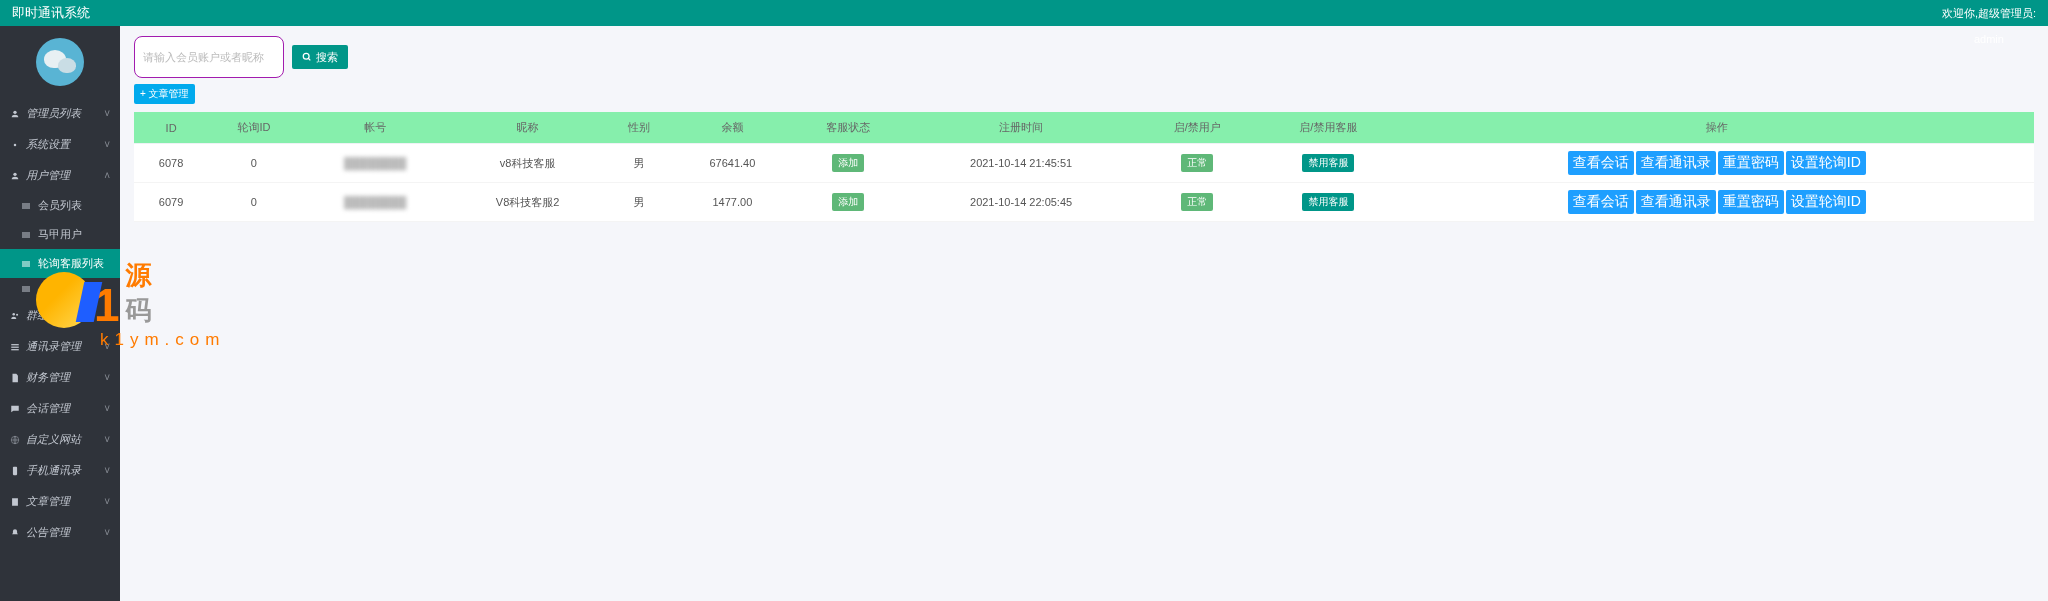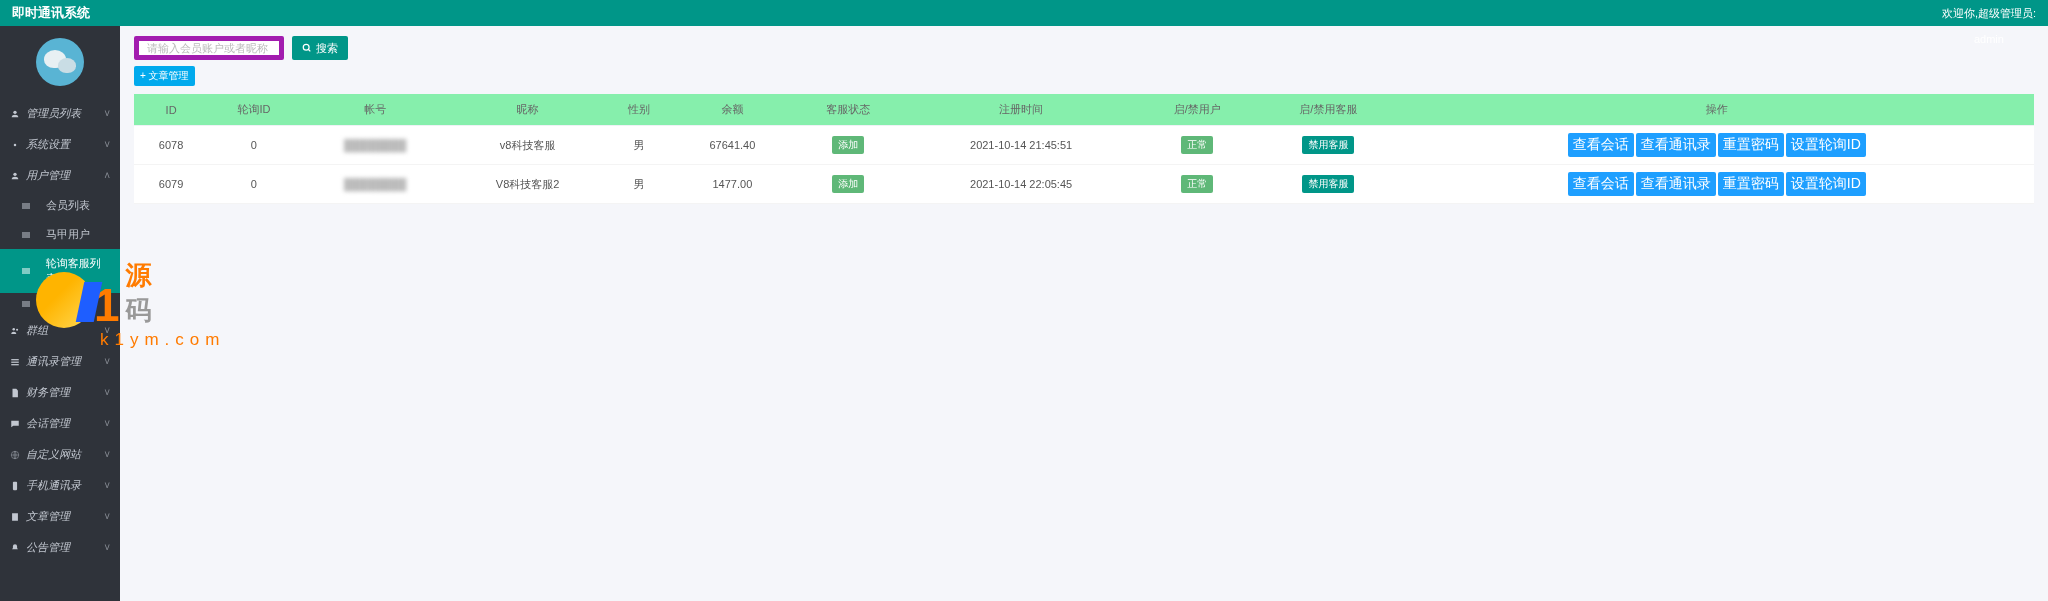--- a/index.html
+++ b/index.html
@@ -1,41 +1,41 @@
 <!DOCTYPE html>
 <html><head>
 <meta charset="utf-8">
 <style>
 * { margin: 0; padding: 0; box-sizing: border-box; font-family: "Microsoft YaHei", Arial, sans-serif; }
 body { background: #f5f6fa; font-size: 12px; color: #333; }
 
 .topbar { height: 26px; background: #009688; color: #fff; display: flex; align-items: center; justify-content: space-between; padding: 0 12px; }
-.topbar .title { font-size: 13px; font-weight: 700; }
+.topbar .title { font-size: 13px; font-weight: 400; }
 .topbar .welcome { font-size: 11px; display: flex; align-items: center; gap: 12px; flex-direction: column; }
 .gear { display: inline-block; width: 12px; height: 12px; }
 
 .layout { display: flex; height: calc(100vh - 26px); }
 .sidebar { width: 120px; background: #2f333a; color: #c2c7d0; display: flex; flex-direction: column; }
 .logo-wrap { height: 72px; display: flex; align-items: center; justify-content: center; }
 .logo { width: 48px; height: 48px; border-radius: 50%; background: #59b4d4; display: flex; align-items: center; justify-content: center; position: relative; }
 .logo::before { content: ""; position: absolute; width: 22px; height: 18px; background: #e8f0f3; border-radius: 50% 50% 45% 45%; top: 12px; left: 8px; }
 .logo::after { content: ""; position: absolute; width: 18px; height: 15px; background: #c9dde5; border-radius: 50% 50% 45% 45%; top: 20px; left: 22px; }
 
 .nav-item { display: flex; align-items: center; justify-content: space-between; padding: 8px 10px; font-size: 11px; cursor: pointer; transition: background .15s; }
 .nav-item .lbl { display: flex; align-items: center; gap: 6px; font-style: italic; }
 .nav-item .chev { font-size: 10px; opacity: .6; }
 .nav-icon { width: 10px; height: 10px; display: inline-block; }
-.sub-item { padding: 7px 10px 7px 22px; font-size: 11px; cursor: pointer; display: flex; align-items: center; gap: 14px; }
+.sub-item { padding: 7px 10px 7px 22px; font-size: 11px; cursor: pointer; display: flex; align-items: center; gap: 6px; }
 .sub-item.active { background: #009688; color: #fff; }
 .sub-prefix { width: 10px; height: 8px; display: inline-flex; align-items: center; }
 .sub-prefix::before { content: ""; width: 8px; height: 6px; background: currentColor; opacity: .5; }
 
 .main { flex: 1; padding: 10px 14px; overflow: auto; }
 .toolbar { display: flex; gap: 8px; align-items: center; margin-bottom: 6px; }
-.search-input { width: 150px; height: 24px; border: 5px solid #a21caf; border-radius: 2px; padding: 0 8px; font-size: 11px; color: #555; background: #fff; }
+.search-input { width: 150px; height: 42px; border: 1px solid #a21caf; border-radius: 8px; padding: 0 8px; font-size: 11px; color: #555; background: #fff; }
 .search-input::placeholder { color: #bbb; }
 .btn { height: 24px; border: none; border-radius: 2px; padding: 0 10px; font-size: 11px; cursor: pointer; color: #fff; display: inline-flex; align-items: center; gap: 4px; }
 .btn-green { background: #009688; }
 .btn-blue { background: #01AAED; }
 .add-row { margin-bottom: 8px; }
 .btn-sm { height: 20px; padding: 0 6px; font-size: 10px; border-radius: 2px; }
 
 .tbl { width: 100%; border-collapse: collapse; background: #fff; }
 .tbl th { background: #86efac; font-weight: 400; color: #666; padding: 8px 6px; font-size: 11px; border-bottom: 1px solid #eef2f5; text-align: center; }
 .tbl td { padding: 7px 6px; font-size: 11px; color: #555; text-align: center; border-bottom: 1px solid #f4f4f4; }

